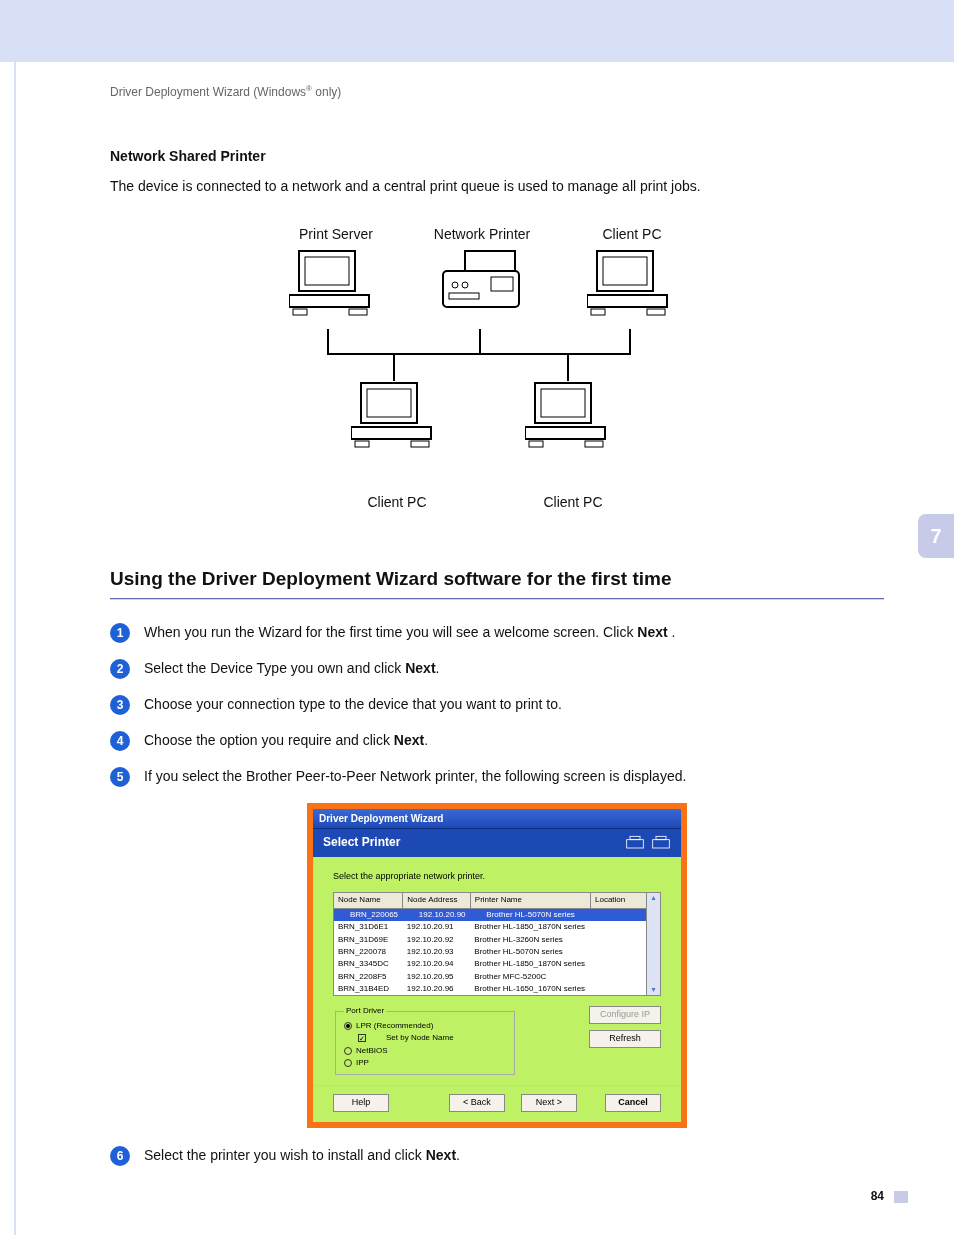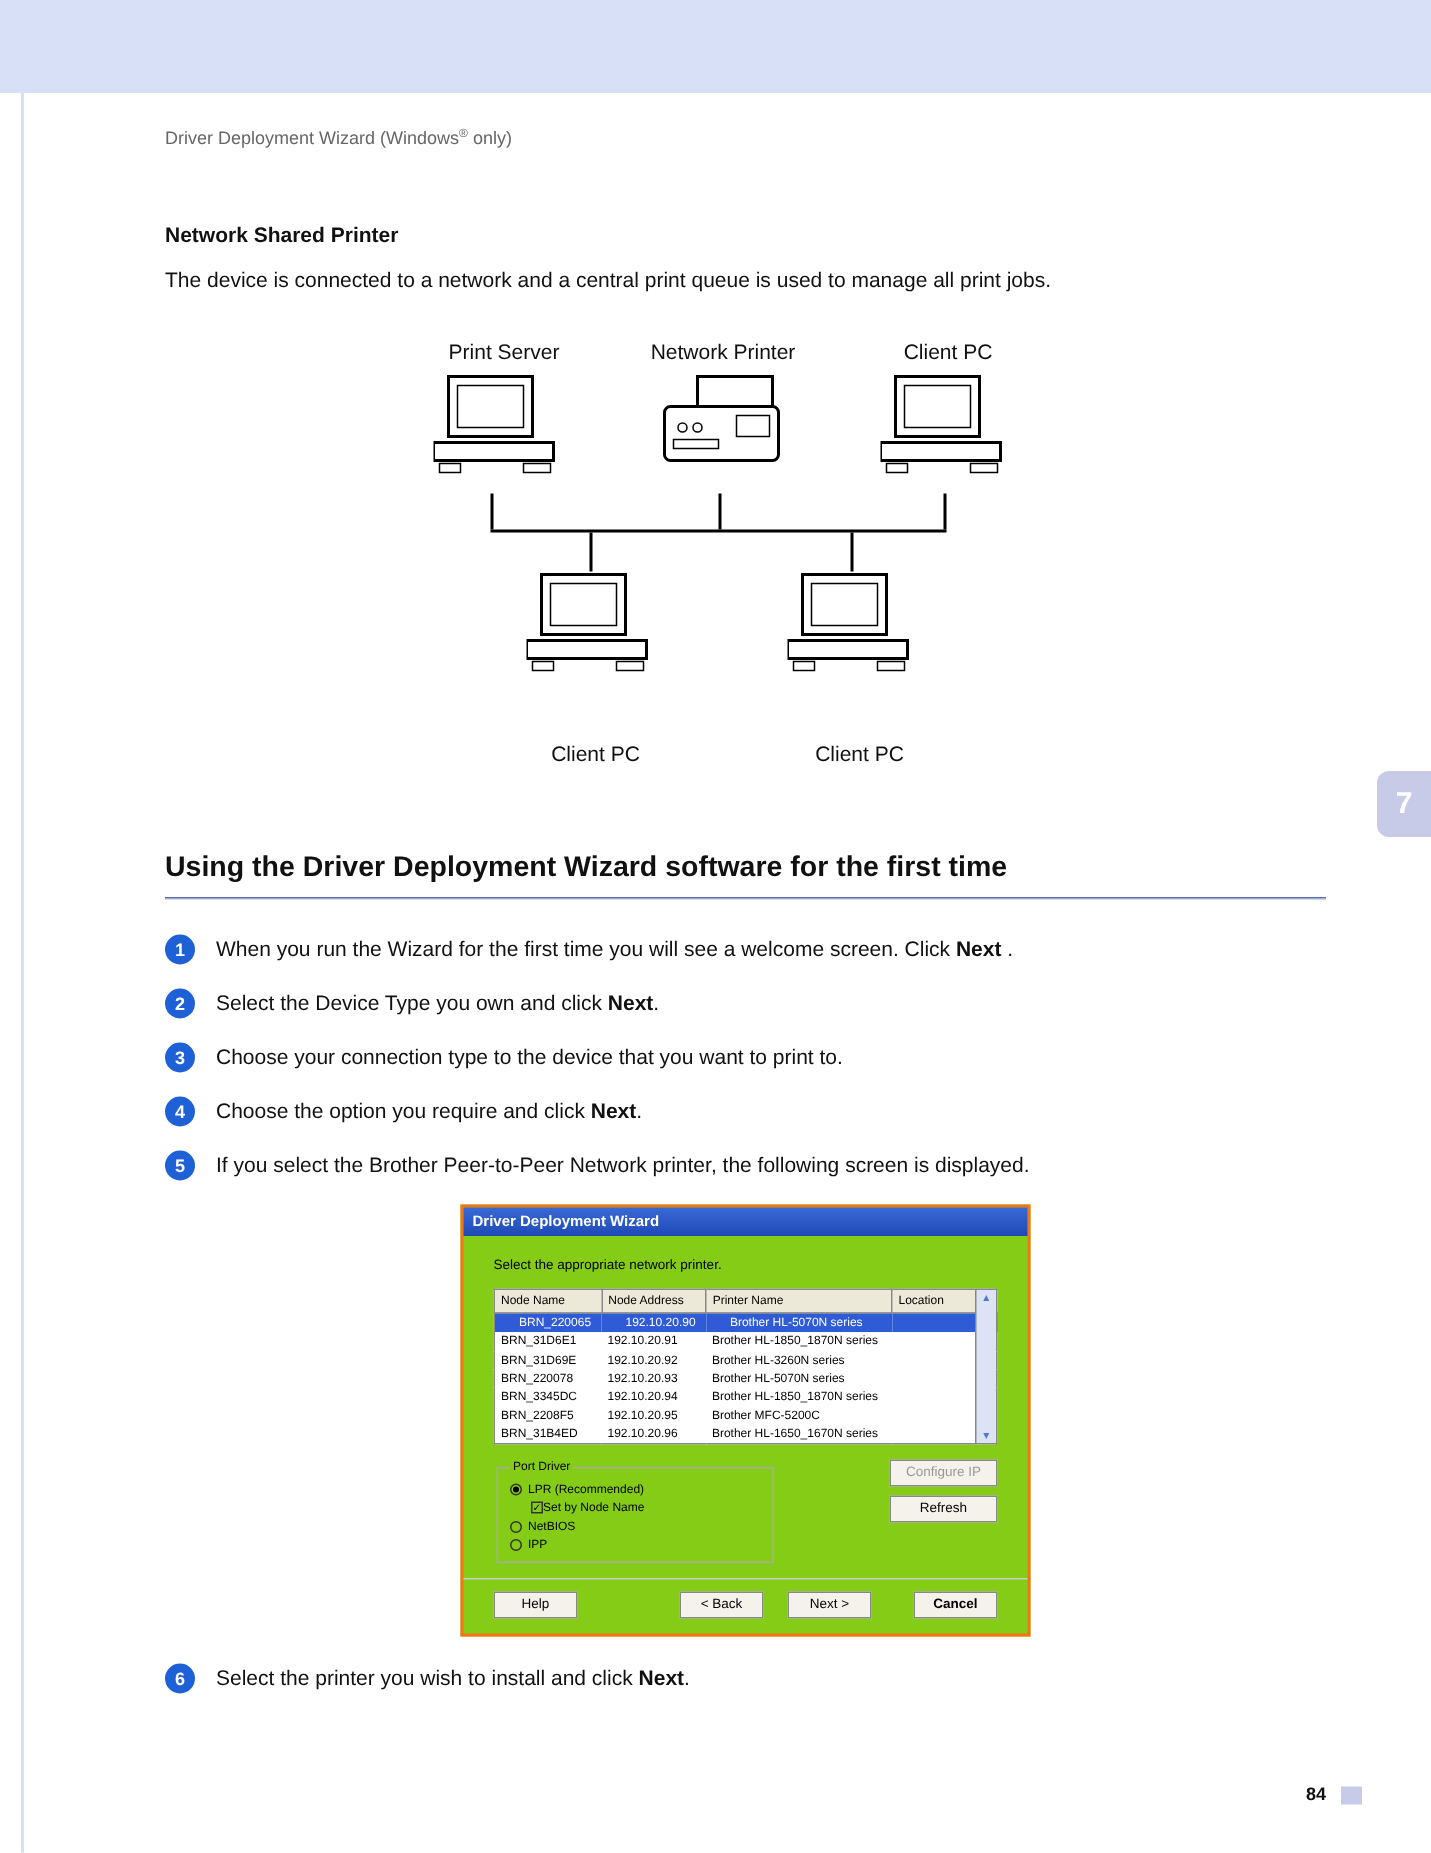--- a/index.html
+++ b/index.html
@@ -45,21 +45,21 @@
   
   .h2{font-weight:bold;font-size:19px;margin:12px 0 6px 0;}
   .h2-rule{width:100%;height:1px;background:var(--accent-run);margin-bottom:24px;box-shadow:0 1px 0 #cfd6ea;}
   
   .steps{list-style:none;padding:0;margin:0;}
   .steps li{display:flex;align-items:flex-start;gap:14px;margin-bottom:16px;font-size:14px;}
   .step-num{flex:0 0 20px;width:20px;height:20px;border-radius:50%;background:var(--step-blue);
     color:#fff;font-size:12px;text-align:center;line-height:20px;font-weight:bold;}
   .steps li b{font-weight:bold;}
   
-  .shot{width:380px;margin:4px auto 18px auto;border:2px solid #f97316;background:#84cc16;
+  .shot{width:380px;margin:4px auto 18px auto;border:6px solid #f97316;background:#bef264;
     font-family:"Tahoma","Segoe UI",Arial,sans-serif;font-size:10px;color:#000;}
   .shot-title{background:linear-gradient(#3a6ad6,#1d49b5);color:#fff;font-weight:bold;
     padding:3px 6px;font-size:10px;}
   .shot-band{background:#1d49b5;color:#fff;font-weight:bold;padding:5px 10px;font-size:12px;
     display:flex;justify-content:space-between;align-items:center;border-top:1px solid #0c2f84;}
   .band-icons{display:flex;gap:6px;}
   .band-icons svg{width:20px;height:18px;}
   .shot-body{padding:14px 20px 10px 20px;}
   .shot-hint{font-size:9px;margin-bottom:10px;}
   .shot-table{width:100%;border:1px solid #888;background:#fff;font-size:8px;border-collapse:collapse;}
@@ -68,21 +68,21 @@
   .shot-table tr.sel td{background:#2f5bd6;color:#fff;padding-left:16px;}
   .table-wrap{position:relative;}
   .scroll-stub{position:absolute;right:1px;top:1px;bottom:1px;width:14px;background:#dbe3f4;
     border-left:1px solid #888;display:flex;flex-direction:column;justify-content:space-between;align-items:center;font-size:8px;color:#5577cc;}
   .shot-lower{display:flex;justify-content:space-between;margin-top:10px;}
   .port-box{border:1px solid #aaa;padding:2px 8px 6px 8px;width:55%;font-size:8px;}
   .port-box legend{font-size:8px;padding:0 2px;}
   .radio{display:flex;align-items:center;gap:4px;margin-top:2px;}
   .radio .r{width:8px;height:8px;border:1px solid #333;border-radius:50%;display:inline-block;position:relative;}
   .radio .r.on::after{content:"";position:absolute;width:4px;height:4px;background:#000;border-radius:50%;left:1px;top:1px;}
-  .chk{display:flex;align-items:center;gap:0;margin:2px 0 2px 14px;}
+  .chk{display:flex;align-items:center;gap:20px;margin:2px 0 2px 14px;}
   .chk .c{width:8px;height:8px;border:1px solid #333;display:inline-flex;align-items:center;justify-content:center;font-size:7px;line-height:7px;}
   .side-btns{display:flex;flex-direction:column;gap:6px;}
   .winbtn{border:1px solid #888;background:#f4f2ea;padding:2px 0;width:72px;font-size:9px;text-align:center;}
   .winbtn.disabled{color:#999;}
   .shot-footer{display:flex;justify-content:space-between;padding:8px 20px 10px 20px;border-top:1px solid #ccc;}
   .shot-footer .right{display:flex;gap:16px;}
   
   .side-tab{position:absolute;right:0;top:514px;width:36px;height:44px;
     background:var(--tab-purple);color:#fff;font-size:20px;font-weight:bold;
     display:flex;align-items:center;justify-content:center;border-radius:8px 0 0 8px;}
@@ -191,20 +191,33 @@
       <span><span>Choose the option you require and click </span><b>Next</b><span>.</span></span>
       </li>
     <li>
         <span class="step-num">5</span>
       <span><span>If you select the Brother Peer-to-Peer Network printer, the following screen is displayed.</span></span>
       </li>
   </ul>
 
   <div class="shot">
     <div class="shot-title">Driver Deployment Wizard</div>
+    <div class="shot-band">
+      <span>Select Printer</span>
+      <span class="band-icons">
+        <svg viewBox="0 0 24 20">
+            <rect x="2" y="6" width="20" height="10" fill="none" stroke="#fff"></rect>
+            <rect x="6" y="2" width="12" height="4" fill="none" stroke="#fff"></rect>
+          </svg>
+        <svg viewBox="0 0 24 20">
+            <rect x="2" y="6" width="20" height="10" fill="none" stroke="#fff"></rect>
+            <rect x="6" y="2" width="12" height="4" fill="none" stroke="#fff"></rect>
+          </svg>
+      </span>
+    </div>
     <div class="shot-body">
       <div class="shot-hint">Select the appropriate network printer.</div>
       <div class="table-wrap">
         <table class="shot-table">
           <thead>
               <tr>
             <th>Node Name</th>
             <th>Node Address</th>
             <th>Printer Name</th>
             <th style="width:70px;">Location</th>

